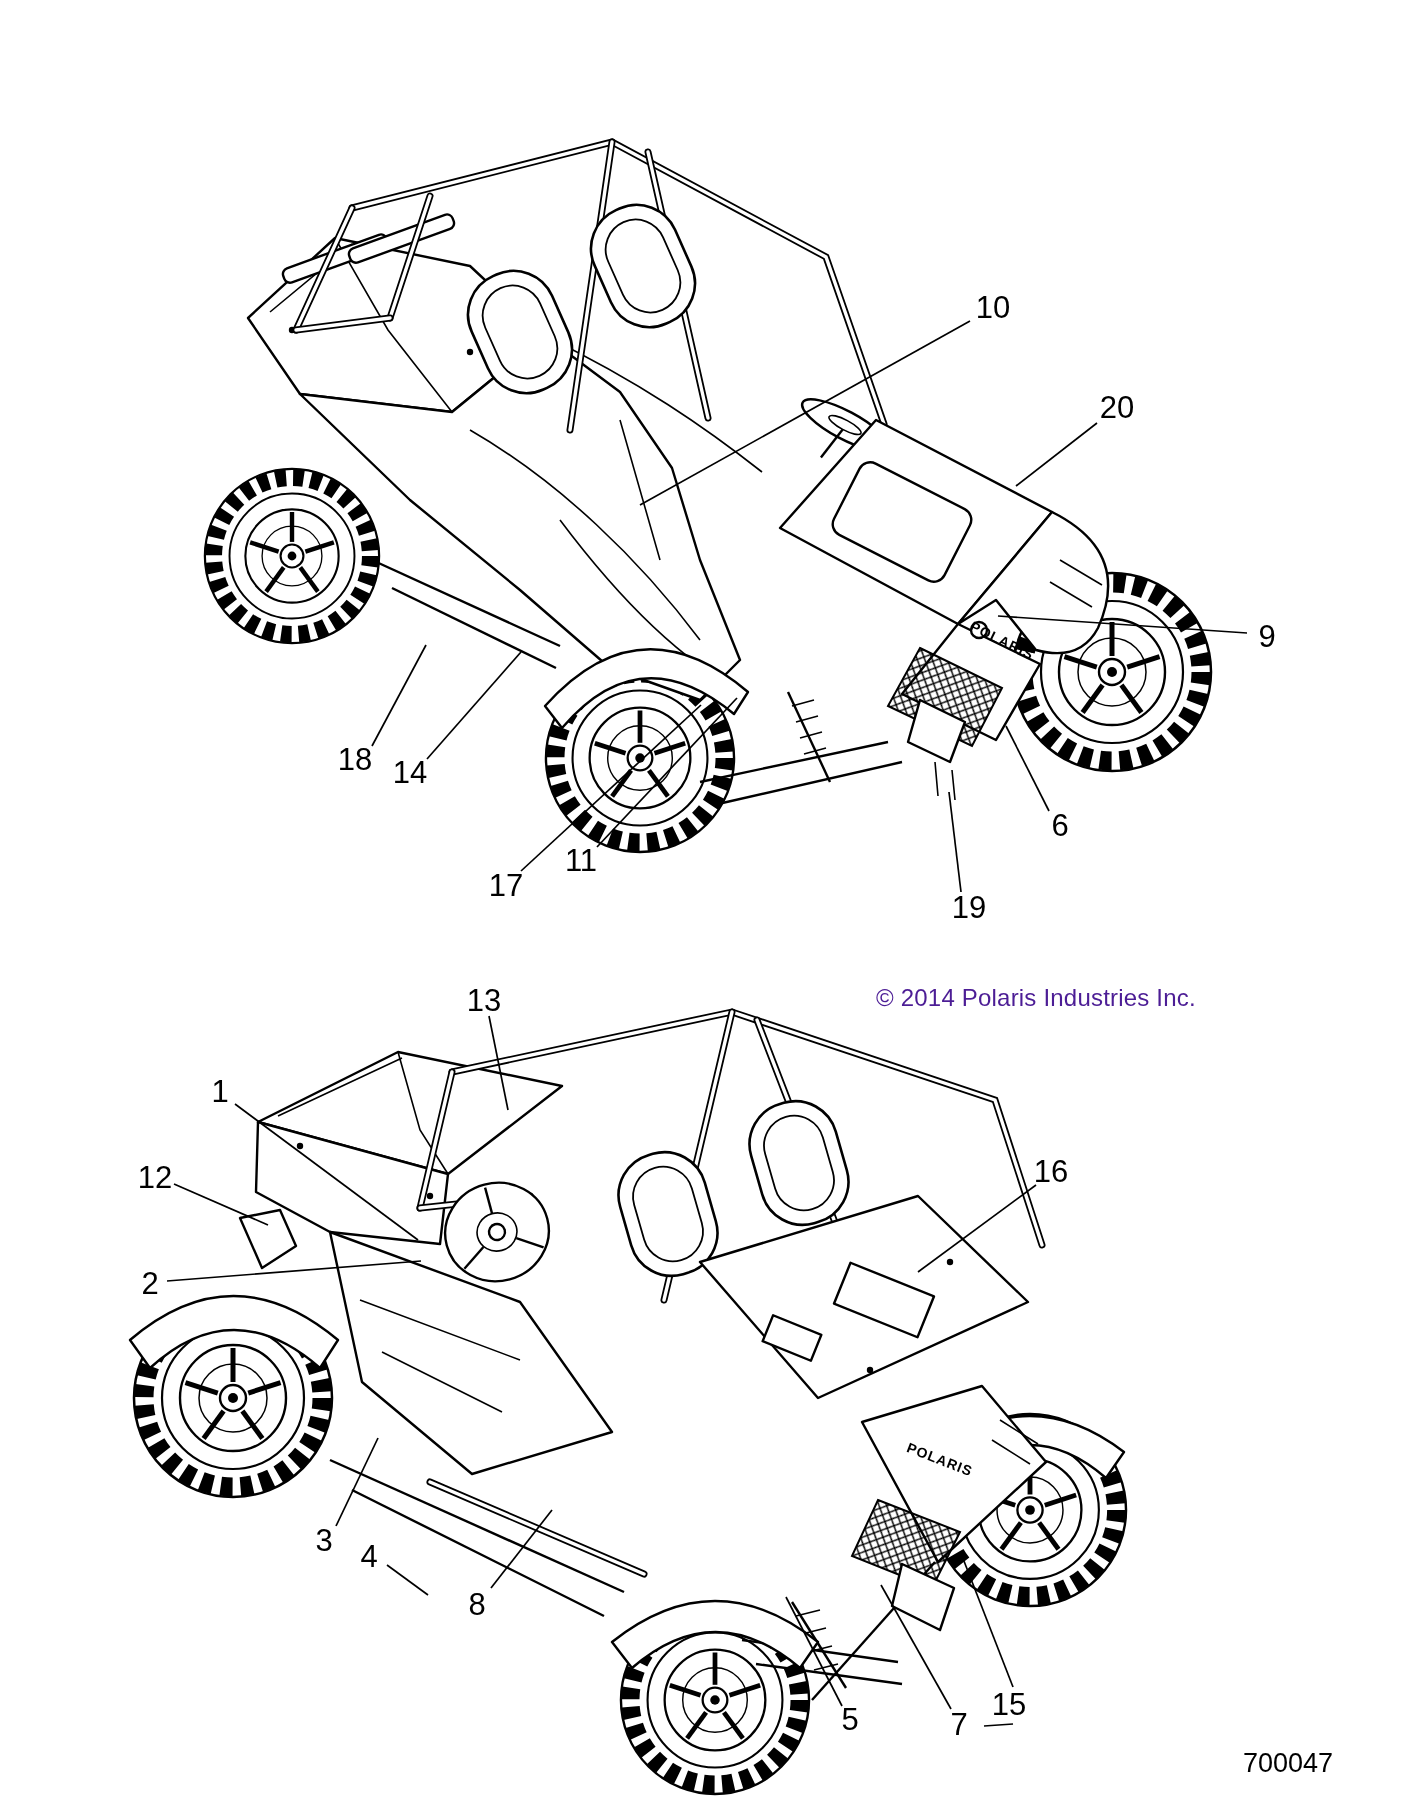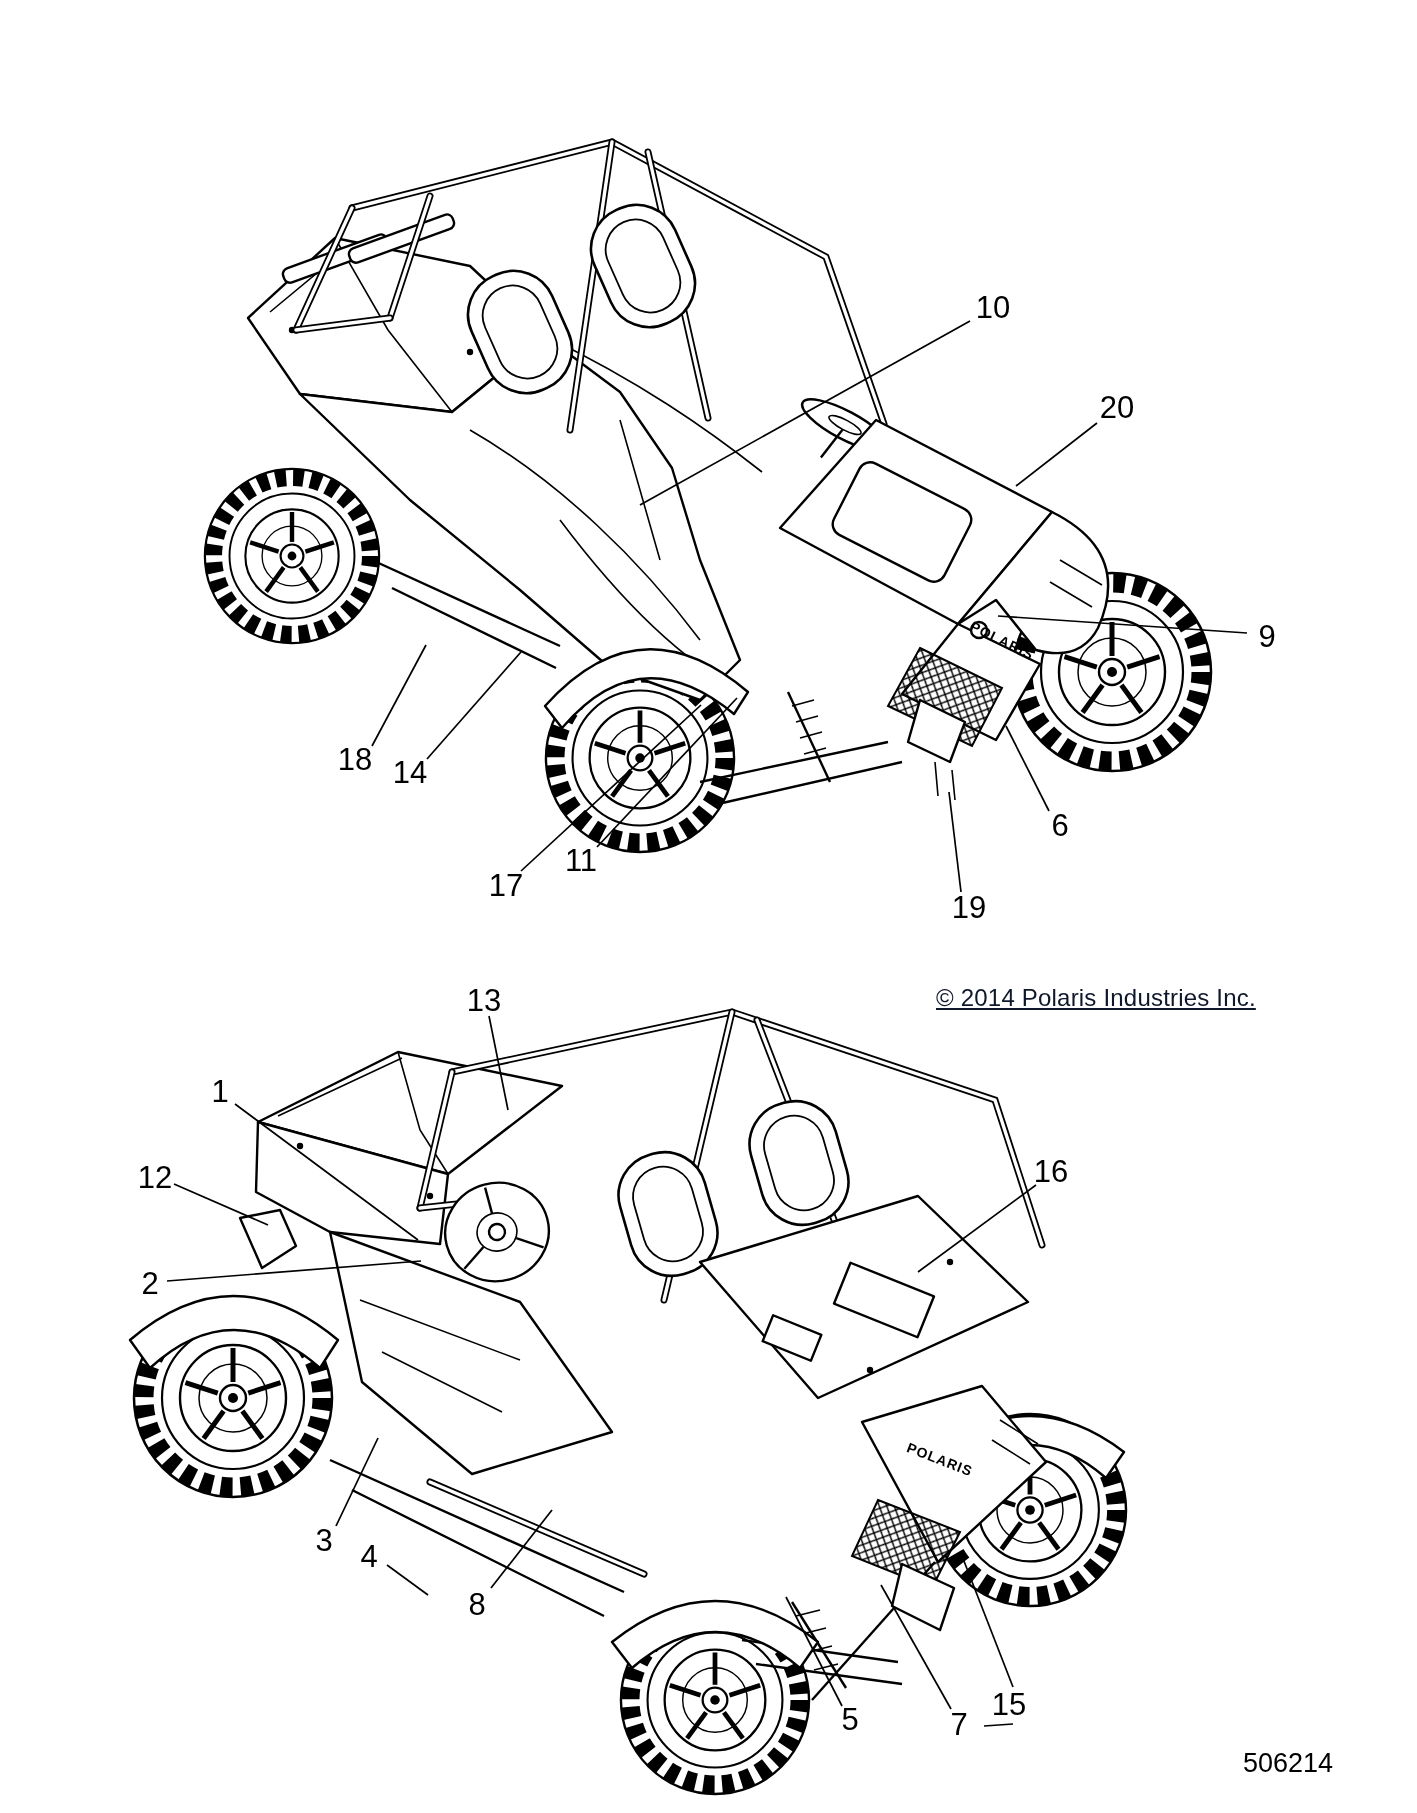--- a/index.html
+++ b/index.html
@@ -5,24 +5,23 @@
   html,body{margin:0;padding:0;background:#ffffff;}
   .page{
     position:relative;
     width:1417px;height:1813px;
     background:#ffffff;
     font-family:"Liberation Sans",sans-serif;
     overflow:hidden;
   }
   .diagram-svg{position:absolute;left:0;top:0;}
   .copyright{
-    position:absolute;left:936px;top:984px;
-    font-size:24px;color:#0f172a;letter-spacing:0.2px;
+    position:absolute;left:876px;top:984px;
+    font-size:24px;color:#4c1d95;letter-spacing:0.2px;
     white-space:nowrap;
-    text-decoration:underline;
   }
   .drawing-number{
     position:absolute;left:1243px;top:1748px;
     font-size:27px;color:#000;white-space:nowrap;
   }
   
   .t  {stroke:#000;stroke-width:7;fill:none;stroke-linecap:round;}   
   .tw {stroke:#fff;stroke-width:3.4;fill:none;stroke-linecap:round;} 
   .b  {stroke:#000;stroke-width:2.4;fill:none;stroke-linejoin:round;}
   .bf {stroke:#000;stroke-width:2.4;fill:#fff;stroke-linejoin:round;}
@@ -260,15 +259,15 @@
         <line x1="1013" y1="1687" x2="962" y2="1556" class="leader"></line>
         <text x="1009" y="1704" class="callout">15</text>
       </g>
   <g id="extra-marks">
         <line x1="984" y1="1726" x2="1013" y2="1724" class="leader"></line>
       </g>
 </svg>
 
 <div class="copyright">© 2014 Polaris Industries Inc.</div>
 
-<div class="drawing-number">506214</div>
+<div class="drawing-number">700047</div>
 
 </div>
 
 </body></html>

